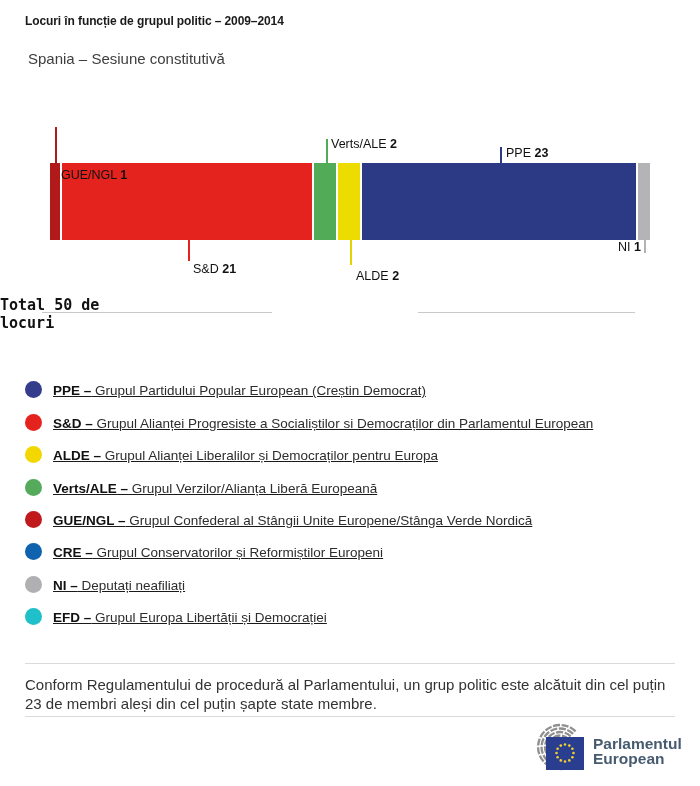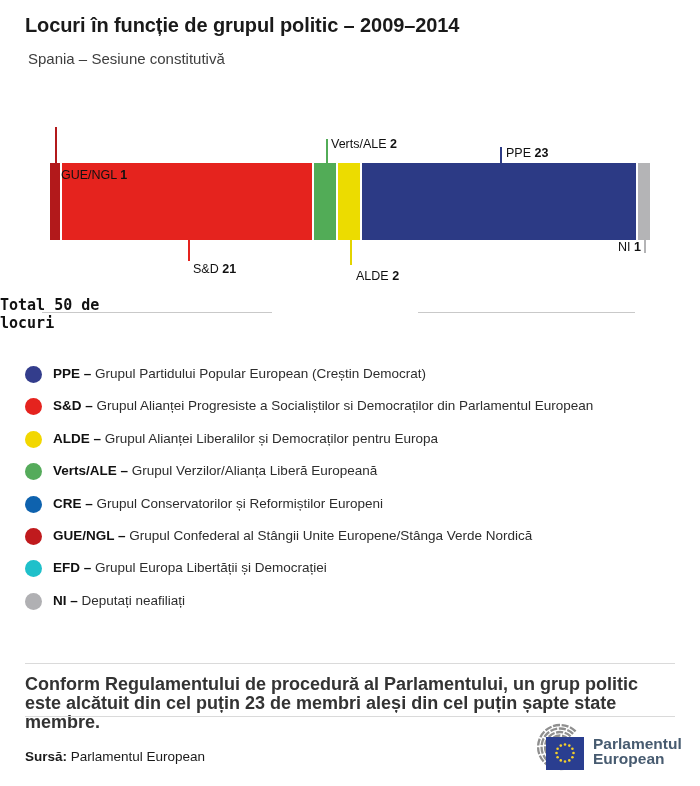--- a/index.html
+++ b/index.html
@@ -1,48 +1,48 @@
 <!DOCTYPE html>
 <html><head>
 <meta charset="utf-8">
 <style>
   html,body { margin:0; padding:0; background:#fff; }
   #canvas {
     position:relative; width:700px; height:786px; background:#fff;
     font-family:"Liberation Sans", sans-serif; color:#1a1a1a; overflow:hidden;
   }
   .abs { position:absolute; }
-  #title { left:25px; top:14px; font-size:20px; font-weight:bold; letter-spacing:-0.1px; }
+  #title { left:25px; top:14px; font-size:12px; font-weight:bold; letter-spacing:-0.1px; }
   #subtitle { left:28px; top:50px; font-size:15px; color:#3e3e3e; }
 
   
   .seg { position:absolute; top:163px; height:77px; box-sizing:border-box; border-right:2px solid #fff; }
   .seg.last { border-right:none; }
   .leader { position:absolute; width:2px; }
   .chart-label { position:absolute; font-size:12.5px; color:#111; white-space:nowrap; }
   .chart-label b { font-weight:bold; }
 
   
   .total-line { position:absolute; top:312px; height:1px; background:#c9c9c9; }
   #total-text {
     position:absolute; left:0; top:296px; width:700px; text-align:left;
     font-family:"DejaVu Sans Mono", monospace; font-weight:bold; font-size:15px; line-height:18px; color:#111;
   }
 
   
   #legend-heading { left:25px; top:340px; font-size:15.5px; font-weight:bold; }
   #legend { position:absolute; left:25px; top:366px; width:662px; }
-  .legend-row { height:32.4px; display:flex; align-items:flex-start; }
+  .legend-row { height:32.4px; display:flex; align-items:flex-end;text-decoration:underline; }
   .dot { width:17px; height:17px; border-radius:50%; margin-right:11px; flex:none; }
   .legend-text { font-size:13.5px; color:#2d2d2d; white-space:nowrap; }
   .legend-text b { color:#111; font-weight:bold; }
 
   
   .rule { position:absolute; left:25px; width:650px; height:1px; background:#dadada; }
-  #note { position:absolute; left:25px; top:675px; width:652px; font-size:18px; line-height:19px; color:#333;font-weight:bold; }
+  #note { position:absolute; left:25px; top:675px; width:652px; font-size:15px; line-height:19px; color:#333; }
   #source { position:absolute; left:25px; top:749px; font-size:13.5px; color:#1a1a1a; }
   #source b { font-weight:bold; }
   #logo { position:absolute; left:515px; top:722px; }
 </style>
 </head>
 <body>
 
 <div id="canvas">
 
   <div class="abs" id="title">Locuri în funcție de grupul politic – 2009–2014</div>
@@ -87,42 +87,41 @@
       </div>
       <div class="legend-row">
         <span class="dot" style="background: rgb(242, 215, 0);"></span>
         <span class="legend-text"><b>ALDE –</b> Grupul Alianței Liberalilor și Democraților pentru Europa</span>
       </div>
       <div class="legend-row">
         <span class="dot" style="background: rgb(85, 171, 91);"></span>
         <span class="legend-text"><b>Verts/ALE –</b> Grupul Verzilor/Alianța Liberă Europeană</span>
       </div>
       <div class="legend-row">
+        <span class="dot" style="background: rgb(192, 26, 29);"></span>
+        <span class="legend-text"><b>GUE/NGL –</b> Grupul Confederal al Stângii Unite Europene/Stânga Verde Nordică</span>
+      </div>
+      <div class="legend-row">
         <span class="dot" style="background: rgb(14, 98, 174);"></span>
         <span class="legend-text"><b>CRE –</b> Grupul Conservatorilor și Reformiștilor Europeni</span>
       </div>
       <div class="legend-row">
-        <span class="dot" style="background: rgb(192, 26, 29);"></span>
-        <span class="legend-text"><b>GUE/NGL –</b> Grupul Confederal al Stângii Unite Europene/Stânga Verde Nordică</span>
+        <span class="dot" style="background: rgb(176, 176, 179);"></span>
+        <span class="legend-text"><b>NI –</b> Deputați neafiliați</span>
       </div>
       <div class="legend-row">
         <span class="dot" style="background: rgb(31, 192, 202);"></span>
         <span class="legend-text"><b>EFD –</b> Grupul Europa Libertății și Democrației</span>
-      </div>
-      <div class="legend-row">
-        <span class="dot" style="background: rgb(176, 176, 179);"></span>
-        <span class="legend-text"><b>NI –</b> Deputați neafiliați</span>
       </div>
     </div>
 
   <div class="rule" style="top:663px;"></div>
   <div id="note">Conform Regulamentului de procedură al Parlamentului, un grup politic este alcătuit din cel puțin 23 de membri aleși din cel puțin șapte state membre.</div>
   <div class="rule" style="top:716px;"></div>
 
-  <div id="source"><b>Sursă:</b> <span>Parlamentul European</span></div>
 
   <svg id="logo" width="172" height="52" viewBox="0 0 172 52">
     <g stroke="#8f8f8f" stroke-width="2.3" fill="none" stroke-dasharray="7 1.6">
       <path d="M 50.7 19.3 A 8 8 0 1 0 50.7 30.7"></path>
       <path d="M 53.1 16.9 A 11.5 11.5 0 1 0 53.1 33.1"></path>
       <path d="M 55.6 14.4 A 15 15 0 1 0 55.6 35.6"></path>
       <path d="M 58.1 11.9 A 18.5 18.5 0 1 0 58.1 38.1"></path>
       <path d="M 60.6 9.4 A 22 22 0 1 0 60.6 40.6"></path>
     </g>
     <g>

